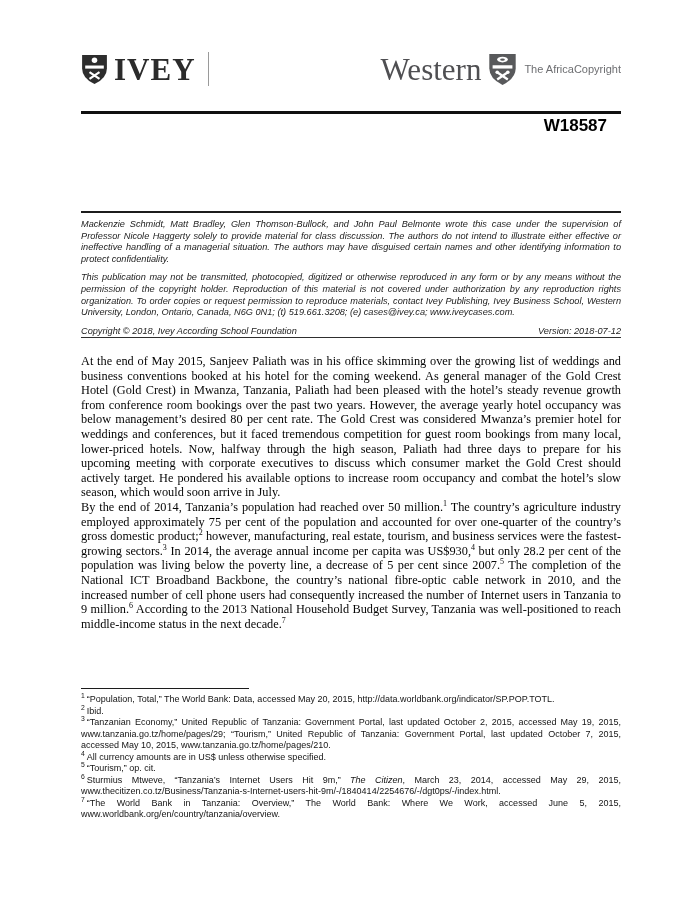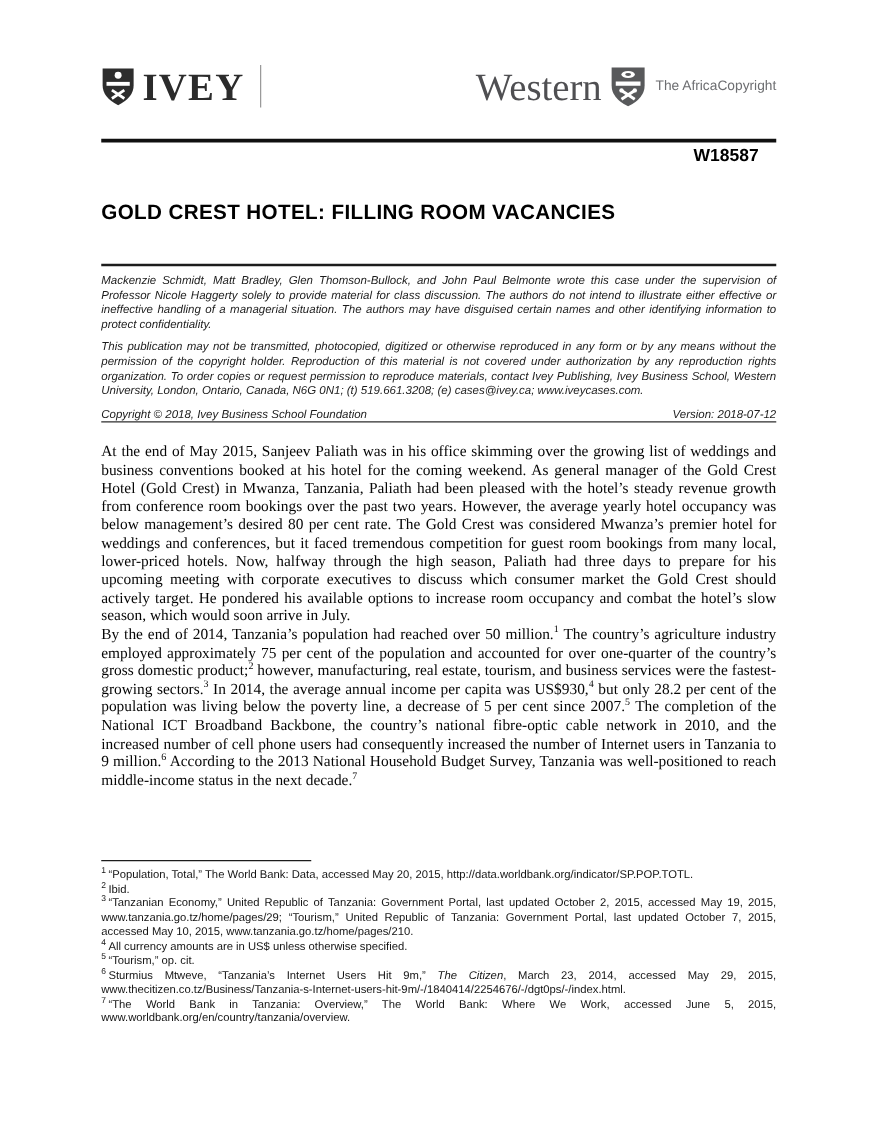--- a/index.html
+++ b/index.html
@@ -21,21 +21,21 @@
              font-size:11px;line-height:12.5px;color:#6d6e71;}
   .crest{display:block;}
 
   
   .rule{position:absolute;left:81px;right:79px;background:#101010;}
   .rule-top{top:111px;height:3px;}
   .rule-authors{top:211px;height:2px;background:#1c1c1c;}
   .rule-copy{top:337px;height:1px;background:#2e2e2e;}
   .rule-fn{position:absolute;left:81px;top:688px;width:168px;height:1px;background:#1c1c1c;}
 
-  .doc-code{position:absolute;top:116px;right:93px;font-size:14px;font-weight:700;color:#000;margin-left:44px;}
+  .doc-code{position:absolute;top:116px;right:93px;font-size:17px;font-weight:700;color:#000;margin-left:44px;}
 
   .case-title{position:absolute;top:161px;left:81px;right:79px;
               font-size:16.5px;font-weight:700;letter-spacing:.3px;color:#000;}
 
   
   .front{position:absolute;top:219px;left:81px;right:79px;
          font-size:9.2px;line-height:11.6px;font-style:italic;color:#1c1c1c;
          text-align:justify;}
   .front p{margin:0 0 7px 0;}
   .copy-row{display:flex;justify-content:space-between;font-style:italic;margin-top:0;}
@@ -85,29 +85,28 @@
       <span class="institute">
         <span>The Africa</span>
         <span>Copyright</span>
       </span>
     </div>
   </div>
 
   <div class="rule rule-top"></div>
   <div class="doc-code">W18587</div>
 
-  <div class="case-title">GOLD CREST HOTEL: FILLING ROOM VACANCIES</div>
 
   <div class="rule rule-authors"></div>
 
   <div class="front">
     <p>Mackenzie Schmidt, Matt Bradley, Glen Thomson-Bullock, and John Paul Belmonte wrote this case under the supervision of Professor Nicole Haggerty solely to provide material for class discussion. The authors do not intend to illustrate either effective or ineffective handling of a managerial situation. The authors may have disguised certain names and other identifying information to protect confidentiality.</p>
     <p>This publication may not be transmitted, photocopied, digitized or otherwise reproduced in any form or by any means without the permission of the copyright holder. Reproduction of this material is not covered under authorization by any reproduction rights organization. To order copies or request permission to reproduce materials, contact Ivey Publishing, Ivey Business School, Western University, London, Ontario, Canada, N6G 0N1; (t) 519.661.3208; (e) cases@ivey.ca; www.iveycases.com.</p>
     <div class="copy-row">
-      <span>Copyright © 2018, Ivey Business School Foundation</span>
+      <span>Copyright © 2018, Ivey According School Foundation</span>
       <span>Version: 2018-07-12</span>
     </div>
   </div>
   <div class="rule rule-copy"></div>
 
   <div class="body-text">
     <p>At the end of May 2015, Sanjeev Paliath was in his office skimming over the growing list of weddings and business conventions booked at his hotel for the coming weekend. As general manager of the Gold Crest Hotel (Gold Crest) in Mwanza, Tanzania, Paliath had been pleased with the hotel’s steady revenue growth from conference room bookings over the past two years. However, the average yearly hotel occupancy was below management’s desired 80 per cent rate. The Gold Crest was considered Mwanza’s premier hotel for weddings and conferences, but it faced tremendous competition for guest room bookings from many local, lower-priced hotels. Now, halfway through the high season, Paliath had three days to prepare for his upcoming meeting with corporate executives to discuss which consumer market the Gold Crest should actively target. He pondered his available options to increase room occupancy and combat the hotel’s slow season, which would soon arrive in July.</p>
     <p>By the end of 2014, Tanzania’s population had reached over 50 million.<sup>1</sup> The country’s agriculture industry employed approximately 75 per cent of the population and accounted for over one-quarter of the country’s gross domestic product;<sup>2</sup> however, manufacturing, real estate, tourism, and business services were the fastest-growing sectors.<sup>3</sup> In 2014, the average annual income per capita was US$930,<sup>4</sup> but only 28.2 per cent of the population was living below the poverty line, a decrease of 5 per cent since 2007.<sup>5</sup> The completion of the National ICT Broadband Backbone, the country’s national fibre-optic cable network in 2010, and the increased number of cell phone users had consequently increased the number of Internet users in Tanzania to 9 million.<sup>6</sup> According to the 2013 National Household Budget Survey, Tanzania was well-positioned to reach middle-income status in the next decade.<sup>7</sup></p>
   </div>
 

